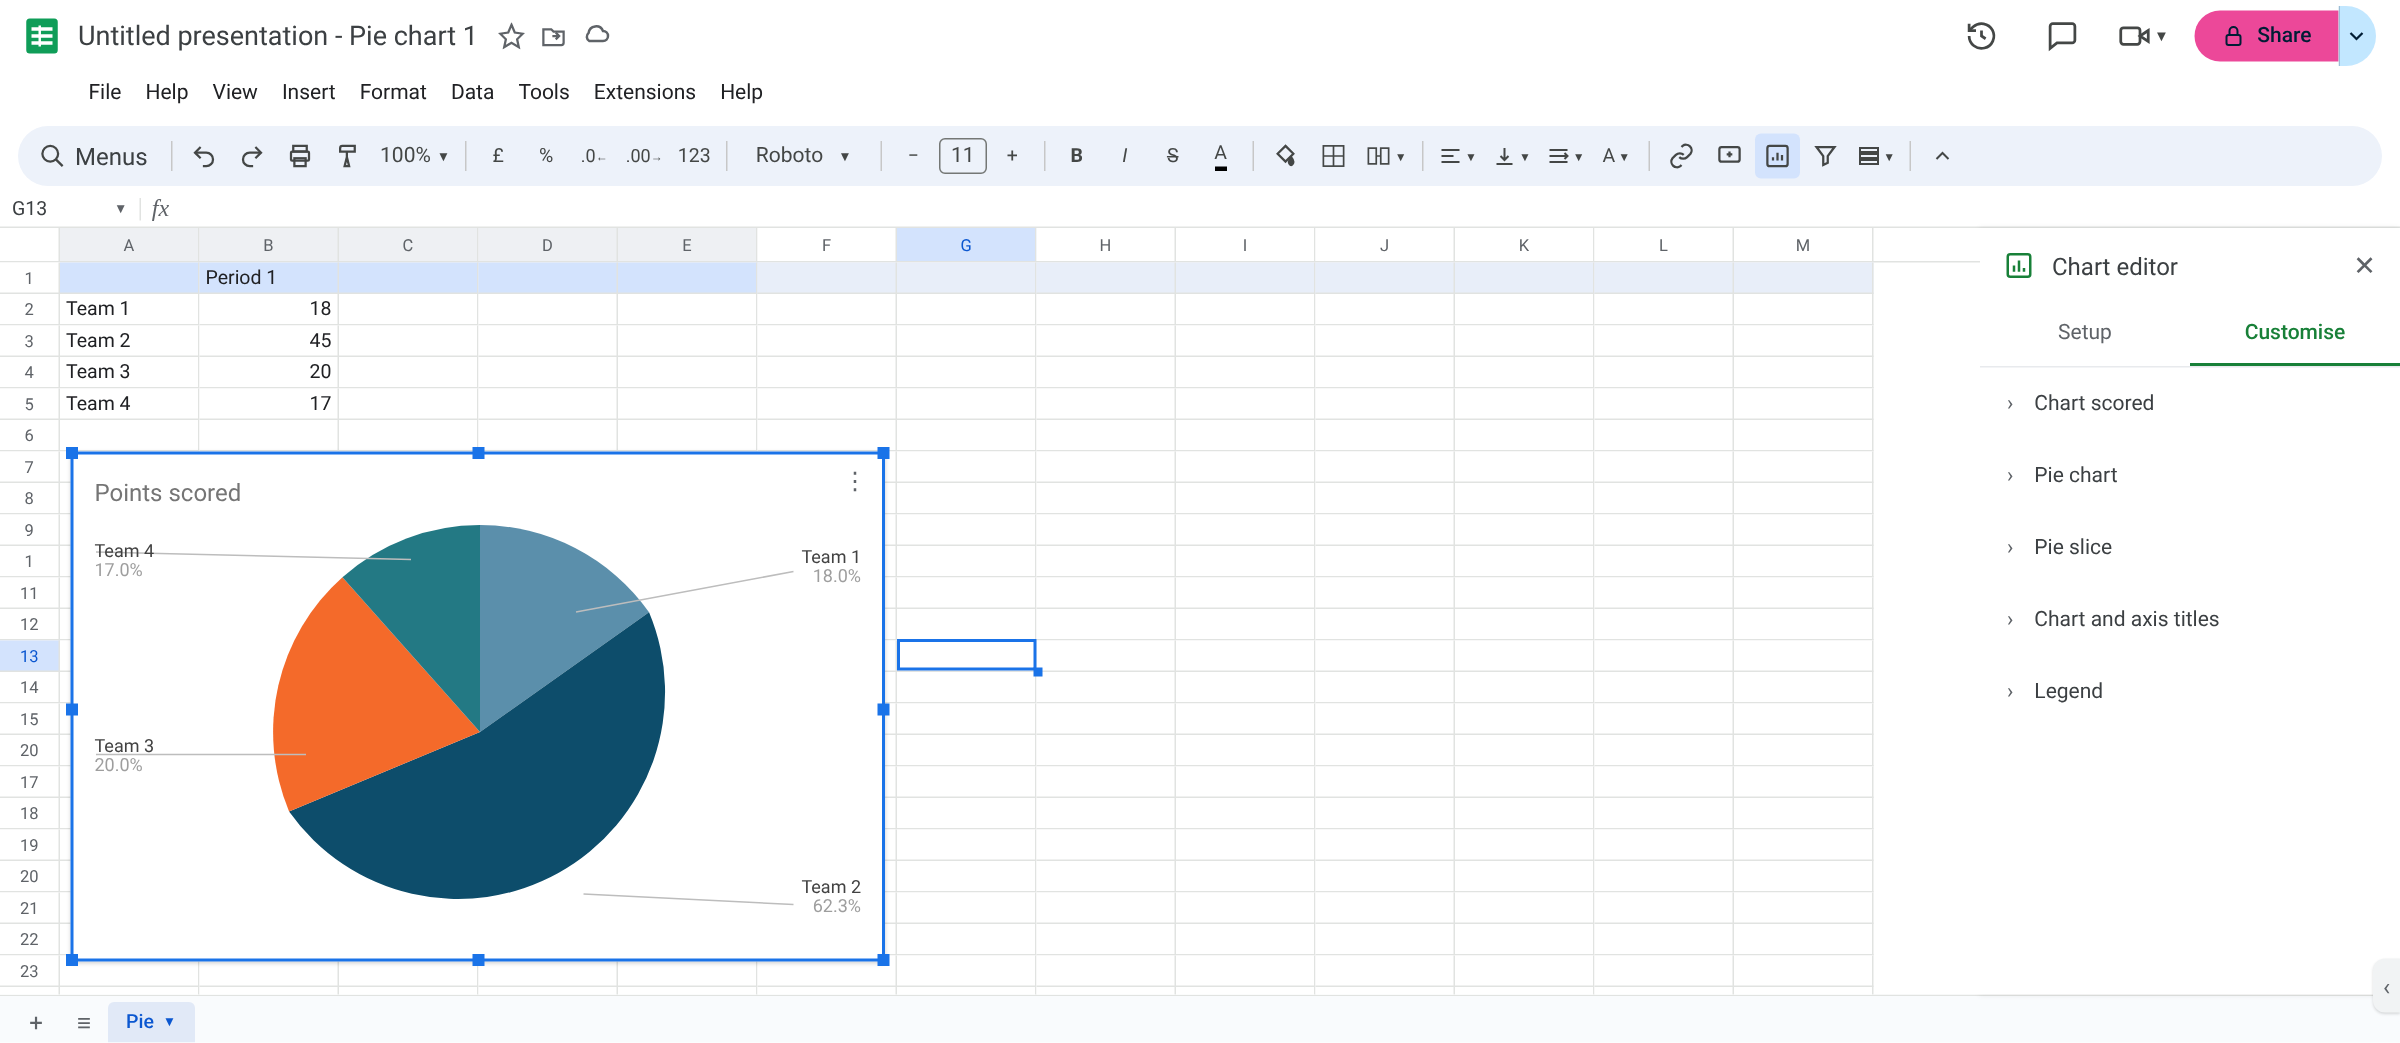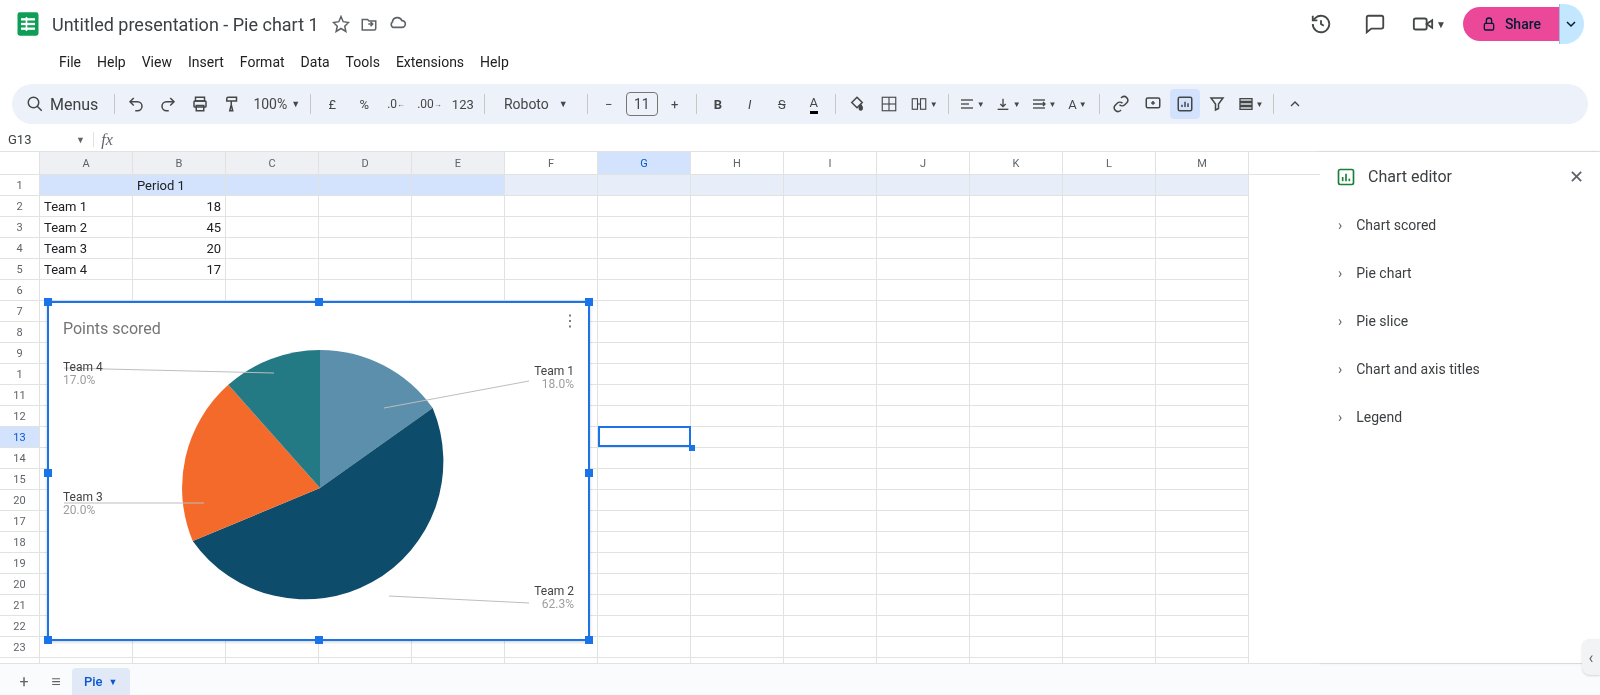--- a/index.html
+++ b/index.html
@@ -791,20 +791,24 @@
         <svg width="20" height="20" viewBox="0 0 24 24" fill="none" stroke="#188038" stroke-width="2">
             <rect x="3" y="3" width="18" height="18" rx="2"></rect>
             <line x1="8" y1="17" x2="8" y2="12"></line>
             <line x1="12" y1="17" x2="12" y2="8"></line>
             <line x1="16" y1="17" x2="16" y2="14"></line>
           </svg>
         <span>Chart editor</span>
       </div>
       <div style="cursor:pointer; color:#5f6368; font-size:18px;">✕</div>
     </div>
+    <div class="ed-tabs">
+      <div class="ed-tab">Setup</div>
+      <div class="ed-tab active">Customise</div>
+    </div>
     <div id="accordion-list">
         <div class="accordion">
           <span class="chev">›</span>
           <span>Chart scored</span>
         </div>
         <div class="accordion">
           <span class="chev">›</span>
           <span>Pie chart</span>
         </div>
         <div class="accordion">

